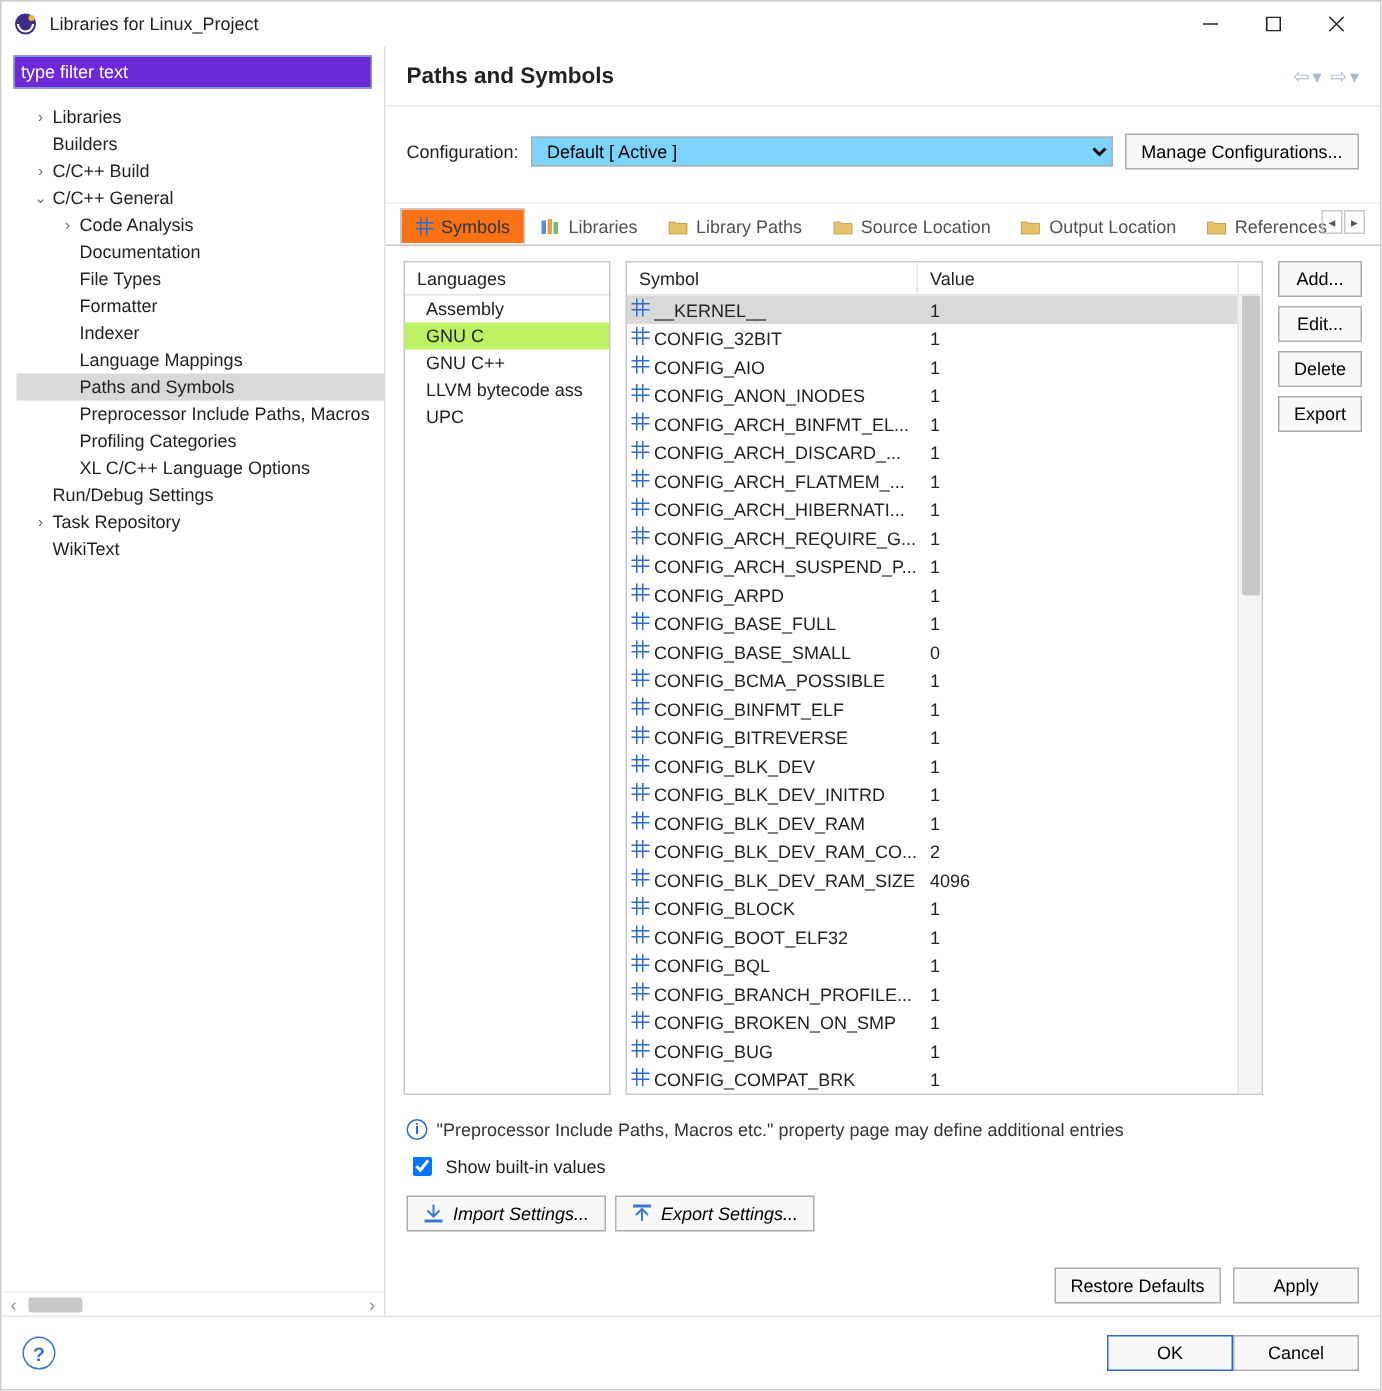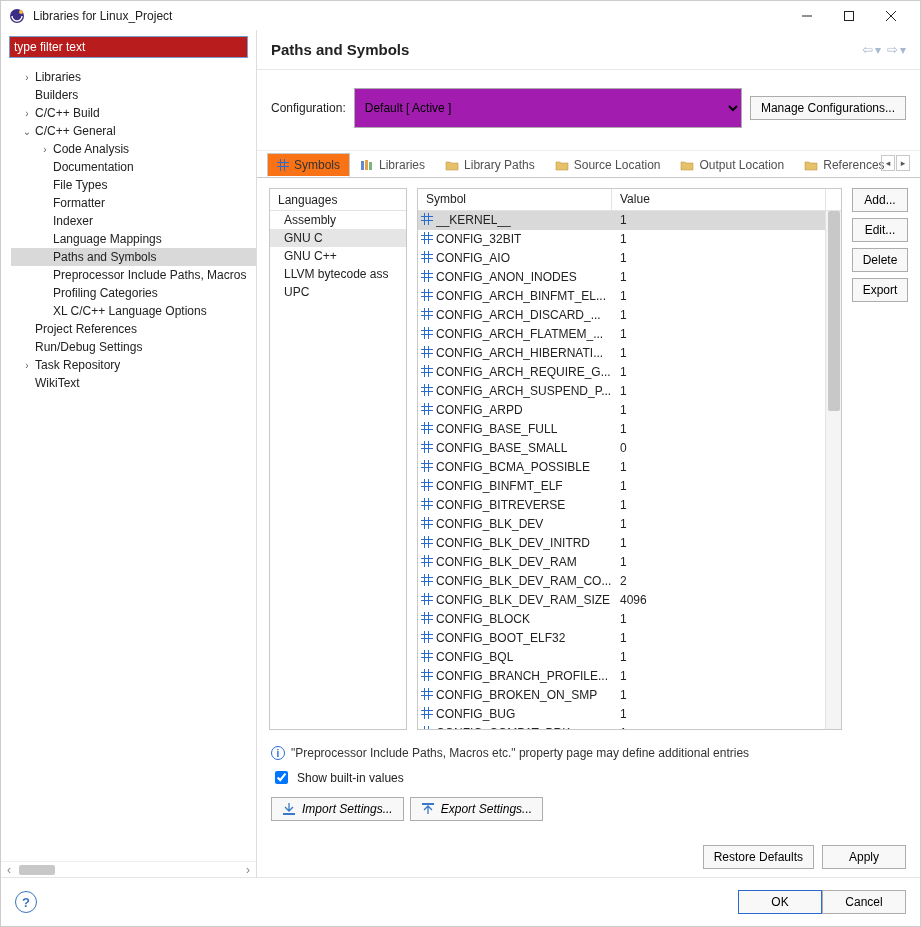--- a/index.html
+++ b/index.html
@@ -10,54 +10,54 @@
   .titlebar { display:flex; align-items:center; height:30px; padding:0 8px; }
   .titlebar svg { flex:0 0 auto; }
   .titlebar-text { margin-left:8px; flex:1 1 auto; }
   .win-controls { display:flex; }
   .win-btn { width:42px; height:28px; display:flex; align-items:center; justify-content:center; }
 
   
   .content { flex:1 1 auto; display:flex; overflow:hidden; }
   .sidebar { width:256px; flex:0 0 256px; display:flex; flex-direction:column; border-right:1px solid #ddd; }
   .filter-input { margin:6px 8px; height:22px; border:1px solid #7a9ccc; padding:2px 4px; font-size:12px; }
-  .filter-input.sel { background:#b91c1c; color:#fff; }
+  .filter-input.sel { background:#6d28d9; color:#fff; }
   .tree { flex:1 1 auto; overflow:hidden; padding:4px 0 4px 10px; }
   .tree-row { display:flex; align-items:center; height:18px; padding-right:6px; white-space:nowrap; cursor:default; }
   .tree-row.selected { background:#d9d9d9; }
   .twist { width:12px; text-align:center; color:#666; font-size:10px; }
   .tree-label { margin-left:2px; overflow:hidden; text-overflow:ellipsis; }
   .hscroll { height:16px; border-top:1px solid #eee; display:flex; align-items:center; position:relative; }
   .hscroll .arrow { width:16px; text-align:center; color:#888; }
   .hscroll .thumb { position:absolute; left:18px; top:3px; height:10px; width:36px; background:#c8c8c8; border-radius:2px; }
 
   .rightpane { flex:1 1 auto; display:flex; flex-direction:column; }
   .page-header { display:flex; align-items:center; height:40px; padding:6px 14px; border-bottom:1px solid #e8e8e8; }
   .page-title { font-size:15px; font-weight:600; flex:1 1 auto; }
   .nav-arrows { display:flex; gap:6px; color:#a8b8d0; }
   .nav-arrows span { display:flex; align-items:center; gap:2px; }
 
   .config-row { display:flex; align-items:center; padding:18px 14px 22px; gap:8px; border-bottom:1px solid #eee; }
   .config-row label { }
-  .config-select { flex:1 1 auto; height:40px; border:1px solid #adadad; padding:0 6px; background:#a21caf; font-size:12px; }
+  .config-select { flex:1 1 auto; height:20px; border:1px solid #adadad; padding:0 6px; background:#7dd3fc; font-size:12px; }
   .btn { height:24px; padding:0 10px; border:1px solid #adadad; background:#f8f8f8; font-size:12px; display:flex; align-items:center; justify-content:center; cursor:default; }
 
   .tabstrip { display:flex; align-items:flex-end; padding:0 10px; height:28px; border-bottom:1px solid #c8c8c8; position:relative; }
   .tab { display:flex; align-items:center; gap:5px; height:24px; padding:0 9px; border:1px solid transparent; color:#333; cursor:default; }
   .tab.active { border:1px solid #c8c8c8; border-bottom-color:#fff; background:#f97316; }
   .tab.inactive { color:#505050; }
   .tabnav { position:absolute; right:10px; top:4px; display:flex; gap:1px; }
   .tabnav .mini { width:14px; height:16px; border:1px solid #c8c8c8; display:flex; align-items:center; justify-content:center; font-size:9px; color:#555; }
 
   .tabbody { flex:1 1 auto; display:flex; gap:10px; padding:10px 12px 10px 12px; overflow:hidden; }
   .langbox { width:138px; border:1px solid #c8c8c8; display:flex; flex-direction:column; }
   .langbox .hdr { height:22px; display:flex; align-items:center; padding:0 8px; border-bottom:1px solid #e3e3e3; }
   .langlist { flex:1 1 auto; overflow:hidden; }
   .langrow { height:18px; display:flex; align-items:center; padding:0 14px; white-space:nowrap; cursor:default; }
-  .langrow.selected { background:#e5e5e5; }
+  .langrow.selected { background:#bef264; }
 
   .symcol { flex:1 1 auto; display:flex; flex-direction:column; border:1px solid #c8c8c8; min-width:0; }
   .symhdr { display:flex; height:22px; border-bottom:1px solid #e3e3e3; }
   .symhdr .colA { flex:0 0 194px; display:flex; align-items:center; padding:0 8px; border-right:1px solid #e3e3e3; }
   .symhdr .colB { flex:1 1 auto; display:flex; align-items:center; padding:0 8px; }
   .symhdr .sb   { flex:0 0 16px; border-left:1px solid #e3e3e3; }
 
   .symlist { flex:1 1 auto; overflow:hidden; display:flex; }
   .symrows { flex:1 1 auto; overflow:hidden; }
   .symrow { display:flex; height:19px; align-items:center; cursor:default; }
@@ -175,24 +175,20 @@
           <span class="twist"></span>
           <span class="tree-label">Preprocessor Include Paths, Macros</span>
         </div>
         <div class="tree-row" style="padding-left: 28px;">
           <span class="twist"></span>
           <span class="tree-label">Profiling Categories</span>
         </div>
         <div class="tree-row" style="padding-left: 28px;">
           <span class="twist"></span>
           <span class="tree-label">XL C/C++ Language Options</span>
-        </div>
-        <div class="tree-row" style="padding-left: 10px;">
-          <span class="twist"></span>
-          <span class="tree-label">Project References</span>
         </div>
         <div class="tree-row" style="padding-left: 10px;">
           <span class="twist"></span>
           <span class="tree-label">Run/Debug Settings</span>
         </div>
         <div class="tree-row" style="padding-left: 10px;">
           <span class="twist">›</span>
           <span class="tree-label">Task Repository</span>
         </div>
         <div class="tree-row" style="padding-left: 10px;">

